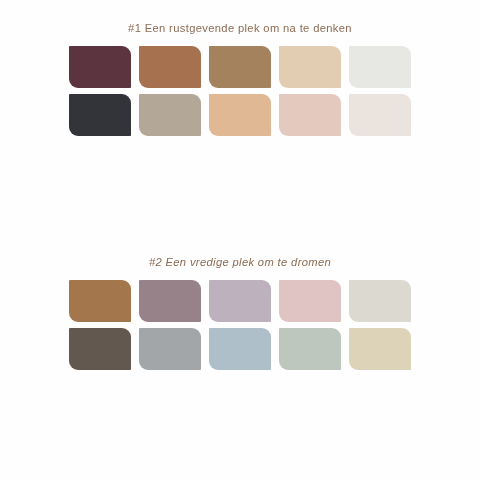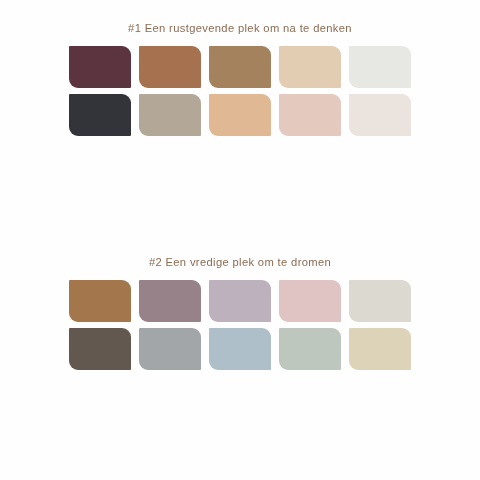--- a/index.html
+++ b/index.html
@@ -74,21 +74,21 @@
       <div class="swatch" style="background-color: rgb(179, 167, 151);"></div>
       <div class="swatch" style="background-color: rgb(224, 184, 148);"></div>
       <div class="swatch" style="background-color: rgb(227, 201, 190);"></div>
       <div class="swatch" style="background-color: rgb(234, 227, 222);"></div>
     </div>
   </div>
 
   <div class="gap-1"></div>
 
   <div class="palette-block">
-    <div class="palette-title" style="color: rgb(140, 107, 83);">#2 Een vredige plek om te dromen</div>
+    <div class="palette-title" style="color: rgb(140, 107, 83); font-style: italic;">#2 Een vredige plek om te dromen</div>
     <div class="swatch-row">
       <div class="swatch" style="background-color: rgb(164, 118, 76);"></div>
       <div class="swatch" style="background-color: rgb(150, 130, 136);"></div>
       <div class="swatch" style="background-color: rgb(189, 177, 190);"></div>
       <div class="swatch" style="background-color: rgb(224, 196, 196);"></div>
       <div class="swatch" style="background-color: rgb(220, 217, 208);"></div>
     </div>
     <div class="swatch-row">
       <div class="swatch" style="background-color: rgb(98, 88, 79);"></div>
       <div class="swatch" style="background-color: rgb(163, 166, 168);"></div>

